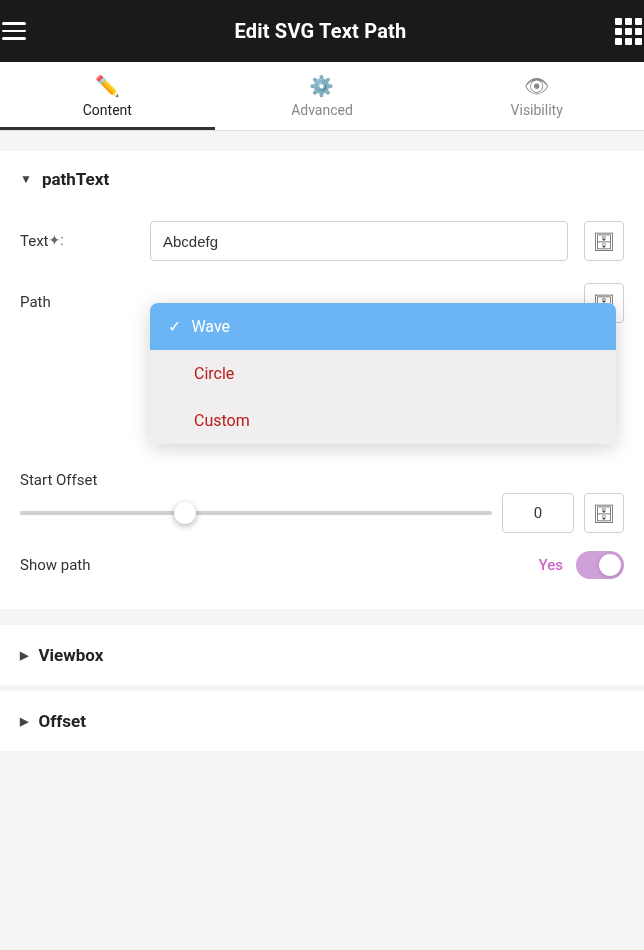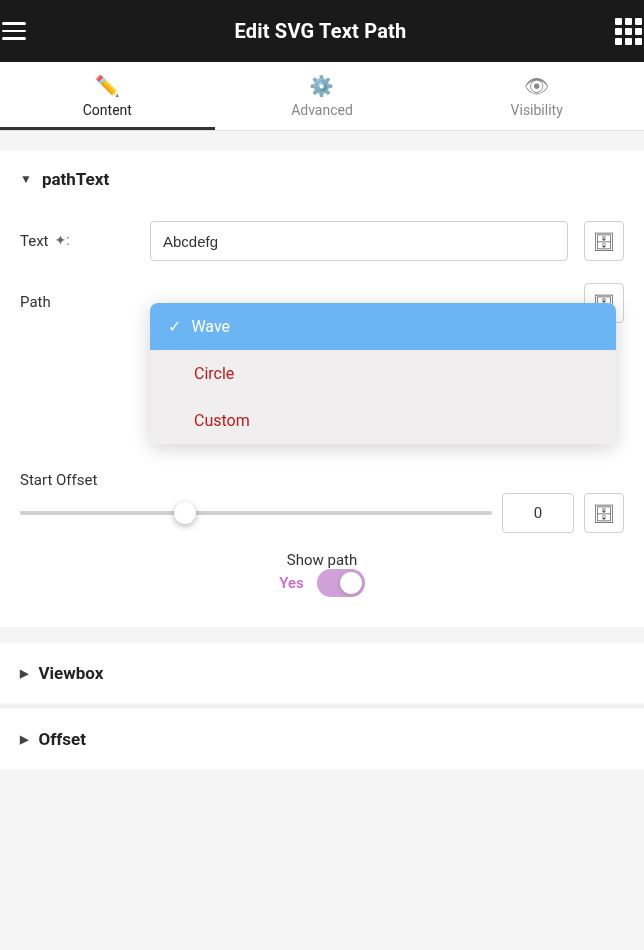--- a/index.html
+++ b/index.html
@@ -128,21 +128,20 @@
       align-items: center;
       padding: 14px 0;
       position: relative;
     }
     .form-label {
       font-size: 15px;
       color: #333;
       min-width: 130px;
       display: flex;
       align-items: flex-start;
-      gap: 6px;
     }
     .ai-icon {
       font-size: 14px;
       color: #666;
     }
     .form-control {
       flex: 1;
       display: flex;
       align-items: center;
       gap: 16px;
@@ -439,21 +438,21 @@
           </div>
           <div class="slider-number">
             <span>0</span>
           </div>
           <div class="db-icon">
             <span>🗄</span>
           </div>
         </div>
       </div>
 
-      <div class="toggle-row" style="padding: 18px 0 10px; flex-direction: column;">
+      <div class="toggle-row" style="padding: 18px 0 10px;">
         <div class="toggle-label">Show path</div>
         <div class="toggle-control">
           <span class="toggle-yes-label">Yes</span>
           <div class="toggle-switch"></div>
         </div>
       </div>
 
     </div>
   </div>
 

